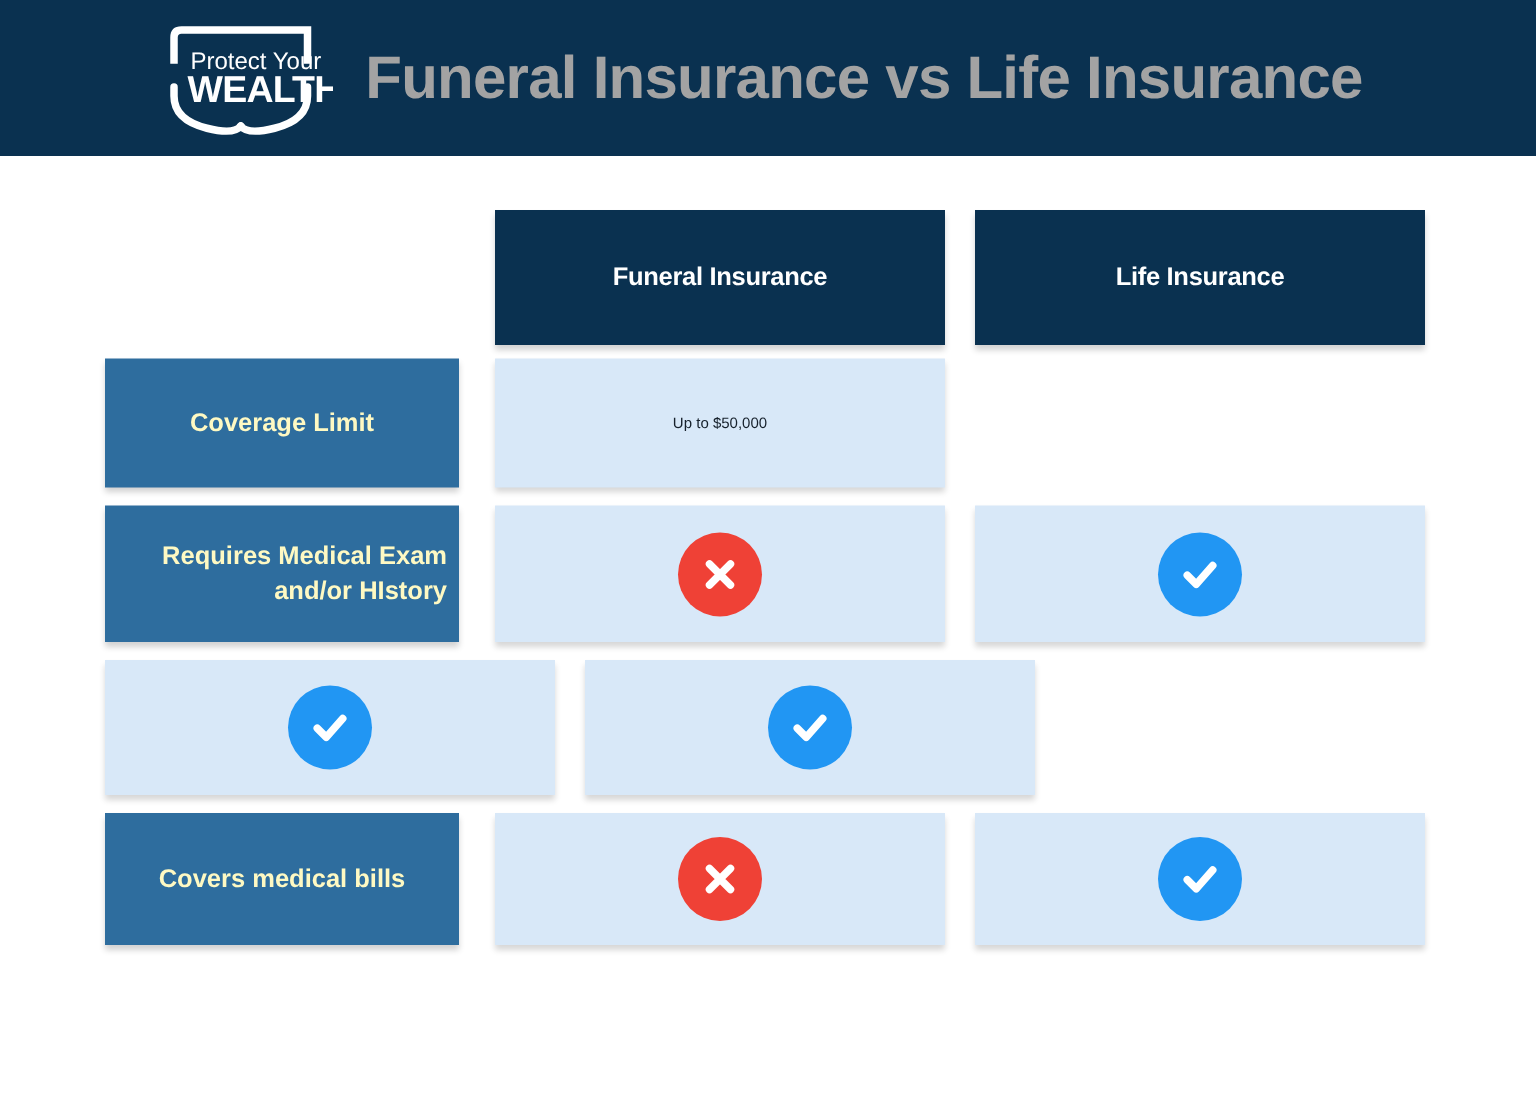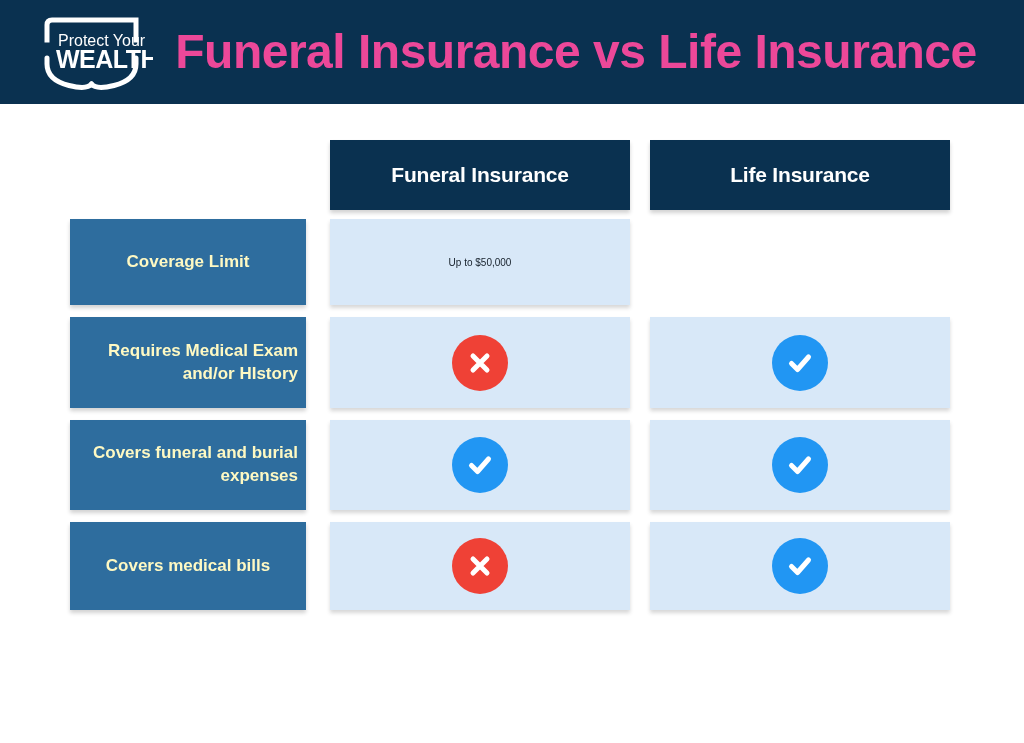--- a/index.html
+++ b/index.html
@@ -42,22 +42,22 @@
   .logo {
     width: 114px;
     height: 76px;
     position: relative;
     flex: none;
   }
 
   .logo svg { display: block; }
 
   .header-title {
-    color: #ec4899;
-    font-size: 48px;
+    color: #a3a3a3;
+    font-size: 40px;
     font-weight: bold;
     letter-spacing: -0.5px;
     white-space: nowrap;
     line-height: 1;
   }
 
   
   .table {
     position: absolute;
     left: 70px;
@@ -87,24 +87,24 @@
   
   .head-row { margin-bottom: 9px; }
 
   .head-spacer {
     width: 236px;
     flex: none;
     margin-right: 24px;
   }
 
   .head-card {
-    height: 70px;
+    height: 90px;
     background: #0a3150;
     color: #ffffff;
-    font-size: 21px;
+    font-size: 17px;
     font-weight: bold;
     display: flex;
     align-items: center;
     justify-content: center;
     box-shadow: 0 3px 4px rgba(0,0,0,0.18);
     letter-spacing: -0.2px;
   }
 
   .label-card {
     height: 100%;
@@ -224,23 +224,20 @@
             <svg width="32" height="32" viewBox="0 0 32 32" aria-hidden="true">
               <path d="M7.5 16.5 L13.5 22.5 L24.5 10" fill="none" stroke="#ffffff" stroke-width="5" stroke-linecap="round" stroke-linejoin="round"></path>
             </svg>
           </span>
         </div>
       </div>
     </div>
 
 
     <div class="row r4">
-      <div class="cell-label">
-        <div class="label-card">Covers funeral and burial expenses</div>
-      </div>
       <div class="cell-data">
         <div class="data-card">
           <span class="icon-badge check">
             <svg width="32" height="32" viewBox="0 0 32 32" aria-hidden="true">
               <path d="M7.5 16.5 L13.5 22.5 L24.5 10" fill="none" stroke="#ffffff" stroke-width="5" stroke-linecap="round" stroke-linejoin="round"></path>
             </svg>
           </span>
         </div>
       </div>
       <div class="cell-data">

